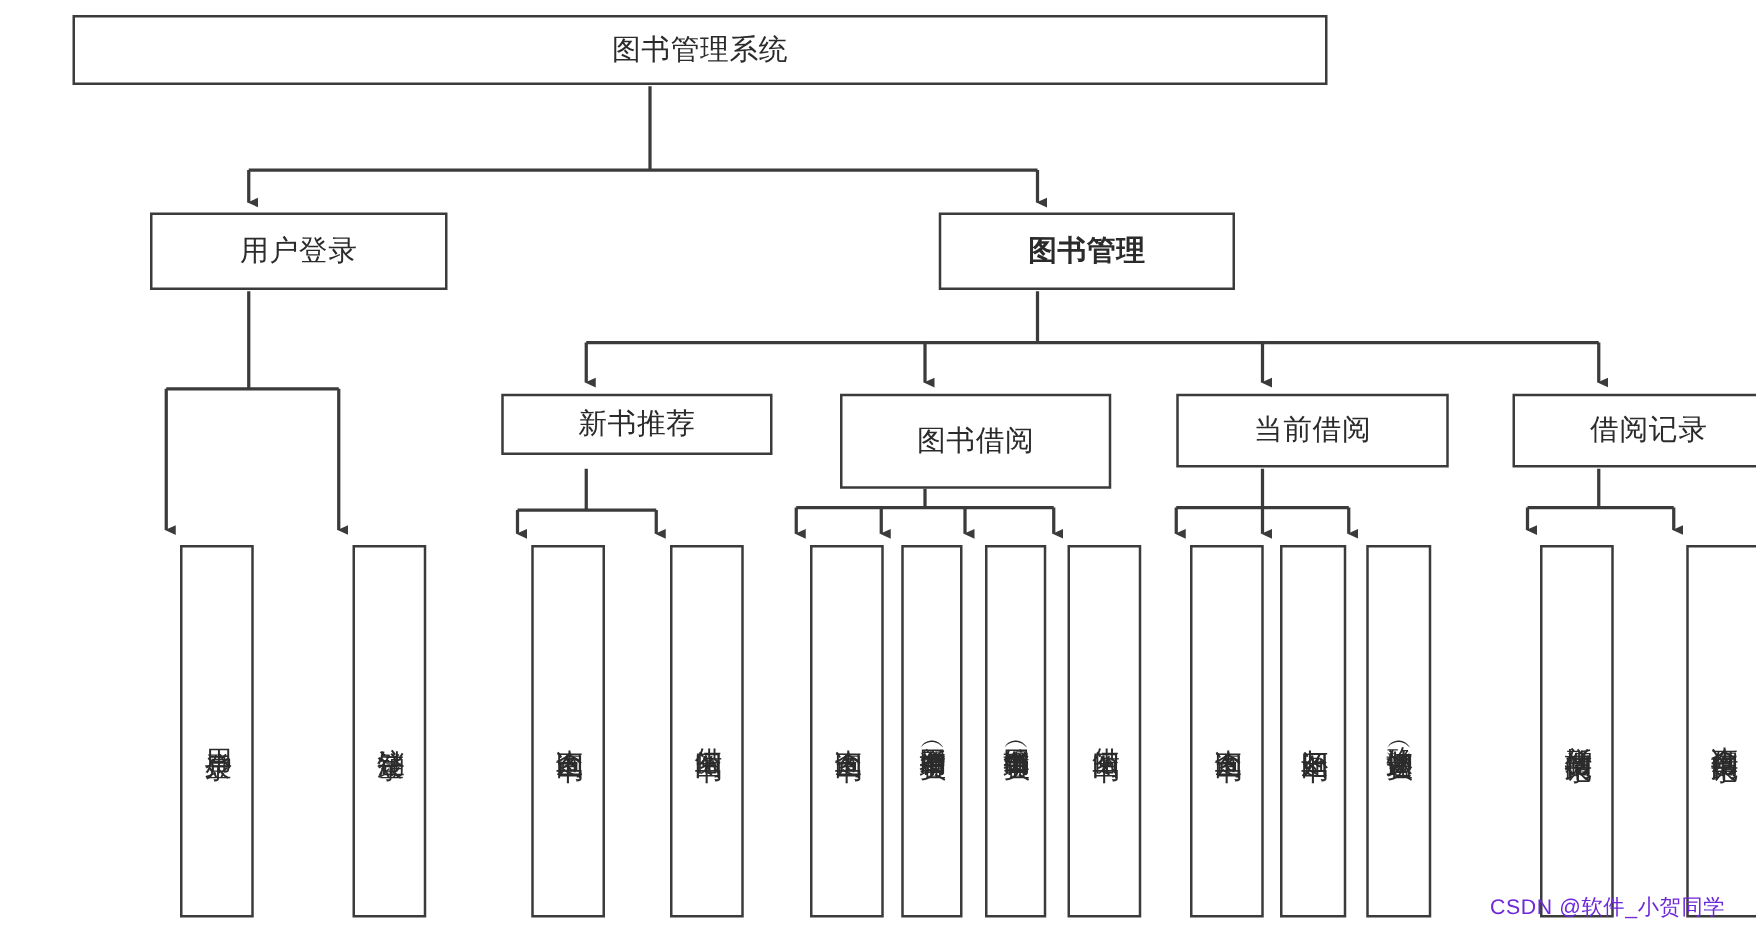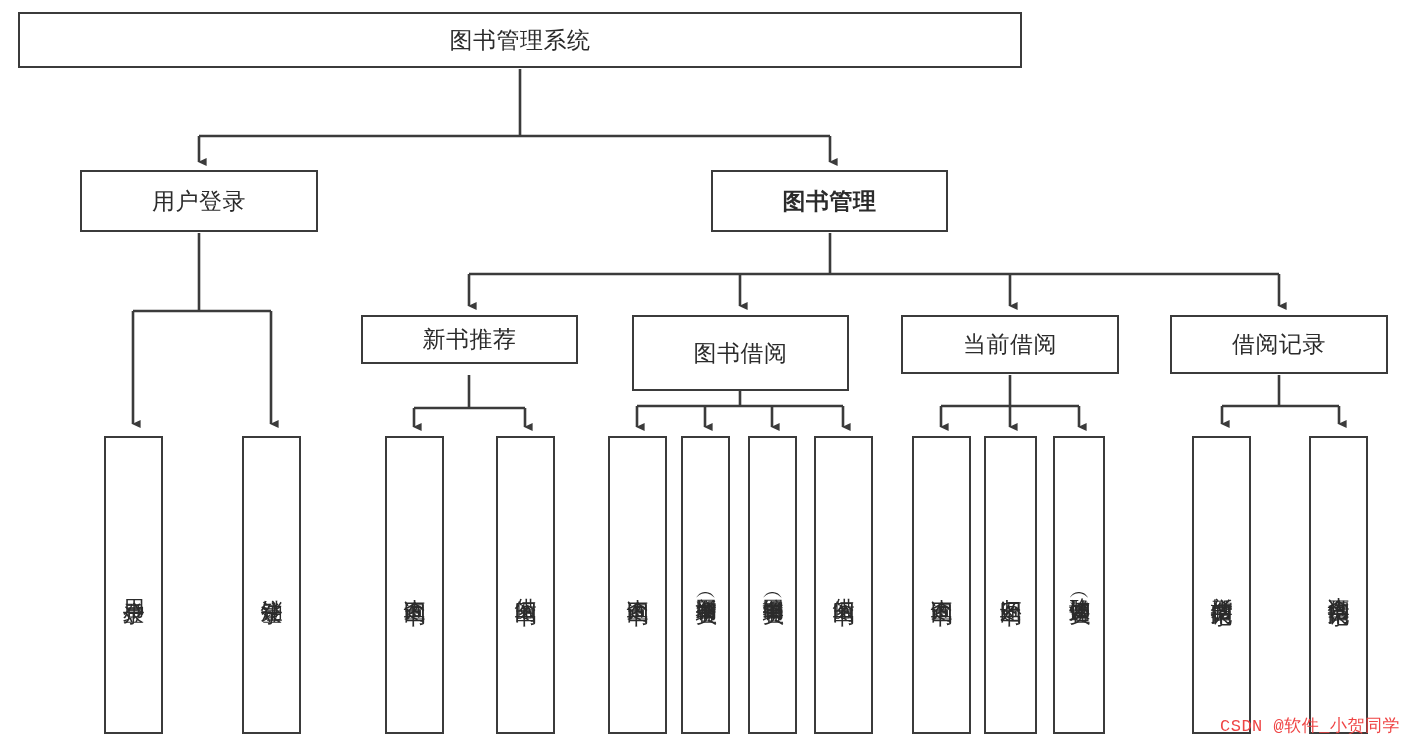--- a/index.html
+++ b/index.html
@@ -27,20 +27,21 @@
   .node {
     position: absolute;
     box-sizing: border-box;
     border: 2.5px solid #3b3b3b;
     background: #ffffff;
     display: flex;
     align-items: center;
     justify-content: center;
     color: #2b2b2b;
     z-index: 2;
+    margin-left: 40px;
   }
   .node .label {
     display: block;
     text-align: center;
     line-height: 1.08;
     white-space: nowrap;
   }
   
   .node.horiz .label {
     font-size: 23px;
@@ -64,26 +65,25 @@
   }
   .node.vert.narrow .label {
     font-size: 21px;
     letter-spacing: 1px;
   }
   .watermark {
     position: absolute;
     left: 1192px;
     top: 714px;
     font-size: 17px;
-    color: #ef4444;
+    color: #6d28d9;
     letter-spacing: 0.5px;
     white-space: nowrap;
     z-index: 3;
-    font-family: Liberation Mono, monospace;
-    margin-left: 28px;
+    font-family: Liberation Sans, sans-serif;
   }
 </style>
 </head>
 <body>
 
 <div id="canvas">
 
   <svg class="edges" viewBox="0 0 1405 747">
     <defs>
       <marker id="arrow" markerWidth="9" markerHeight="9" refX="4.5" refY="7.6" orient="auto" markerUnits="userSpaceOnUse">

